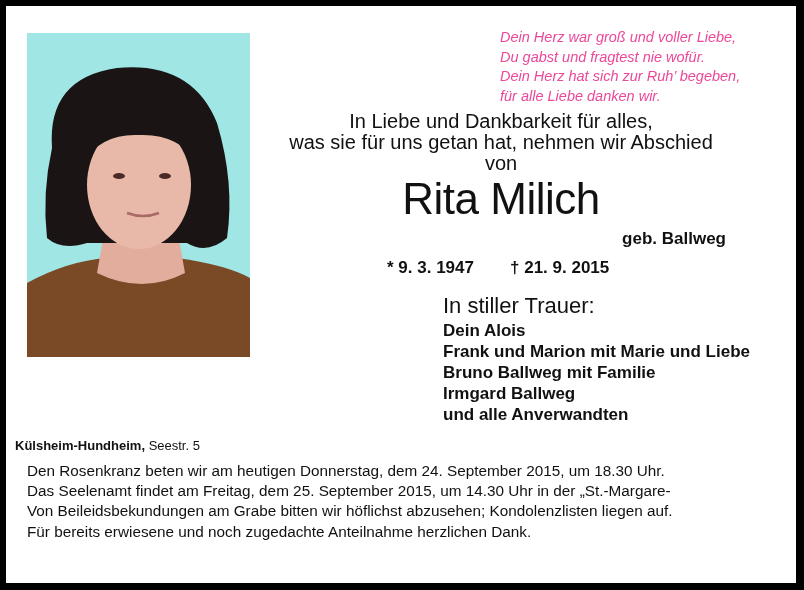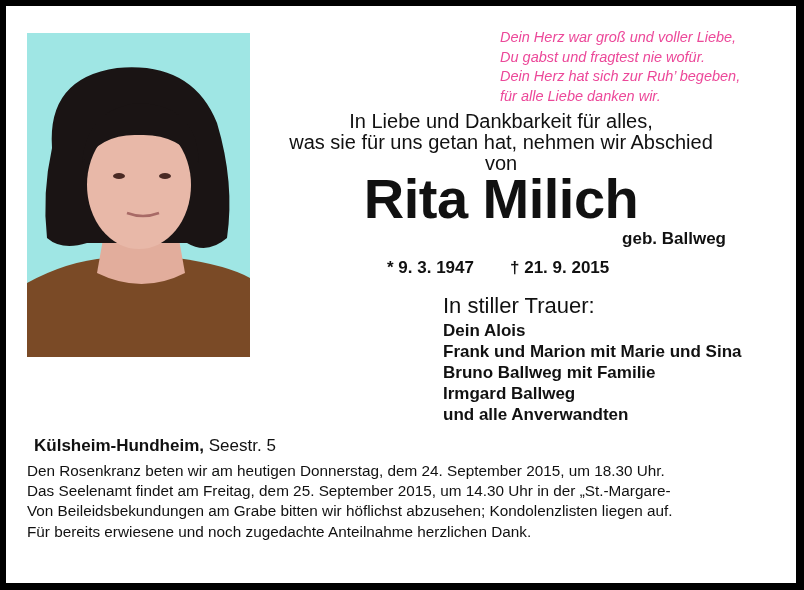--- a/index.html
+++ b/index.html
@@ -17,40 +17,40 @@
     .poem {
       position: absolute; left: 494px; top: 22px; width: 290px;
       font-style: italic; font-size: 14.5px; line-height: 19.5px; color: #ec4899;
     }
     .intro {
       position: absolute; left: 270px; top: 105px; width: 450px;
       text-align: center; font-size: 20px; line-height: 21px;
     }
     .name {
       position: absolute; left: 270px; top: 168px; width: 450px;
-      text-align: center; font-size: 56px; font-weight: bold; letter-spacing: -0.5px; line-height: 50px;
+      text-align: center; font-size: 44px; font-weight: normal; letter-spacing: -0.5px; line-height: 50px;
     }
     .maiden {
       position: absolute; left: 270px; top: 222px; width: 450px;
       text-align: right; font-size: 17px; font-weight: bold; line-height: 22px;
     }
     .dates {
       position: absolute; left: 381px; top: 251px; width: 300px;
       font-size: 17px; font-weight: bold; line-height: 22px;
     }
     .dates .birth { position: absolute; left: 0; top: 0; }
     .dates .death { position: absolute; left: 123px; top: 0; }
     .mourners {
       position: absolute; left: 437px; top: 289px; width: 360px;
     }
     .mourners .heading { font-size: 22px; line-height: 22px; margin-bottom: 3px; }
     .mourners ul { list-style: none; }
     .mourners li { font-size: 17px; font-weight: bold; line-height: 21px; }
     .address {
-      position: absolute; left: 28px; top: 430px; font-size: 17px; line-height: 20px;
+      position: absolute; left: 9px; top: 430px; font-size: 13px; line-height: 20px;
     }
     .address b { font-weight: bold; }
     .notice {
       position: absolute; left: 21px; top: 455px; width: 770px;
       font-size: 15.3px; line-height: 20.2px;
     }
     .notice p { white-space: nowrap; }
   </style>
 </head>
 <body>
@@ -95,21 +95,21 @@
 
   <div class="dates">
     <span class="birth">* 9. 3. 1947</span>
     <span class="death">† 21. 9. 2015</span>
   </div>
 
   <div class="mourners">
     <div class="heading">In stiller Trauer:</div>
     <ul>
       <li>Dein Alois</li>
-      <li>Frank und Marion mit Marie und Sina</li>
+      <li>Frank und Marion mit Marie und Liebe</li>
       <li>Bruno Ballweg mit Familie</li>
       <li>Irmgard Ballweg</li>
       <li>und alle Anverwandten</li>
     </ul>
   </div>
 
   <div class="address">
     <b>Külsheim-Hundheim,</b><span> Seestr. 5</span>
   </div>
 

